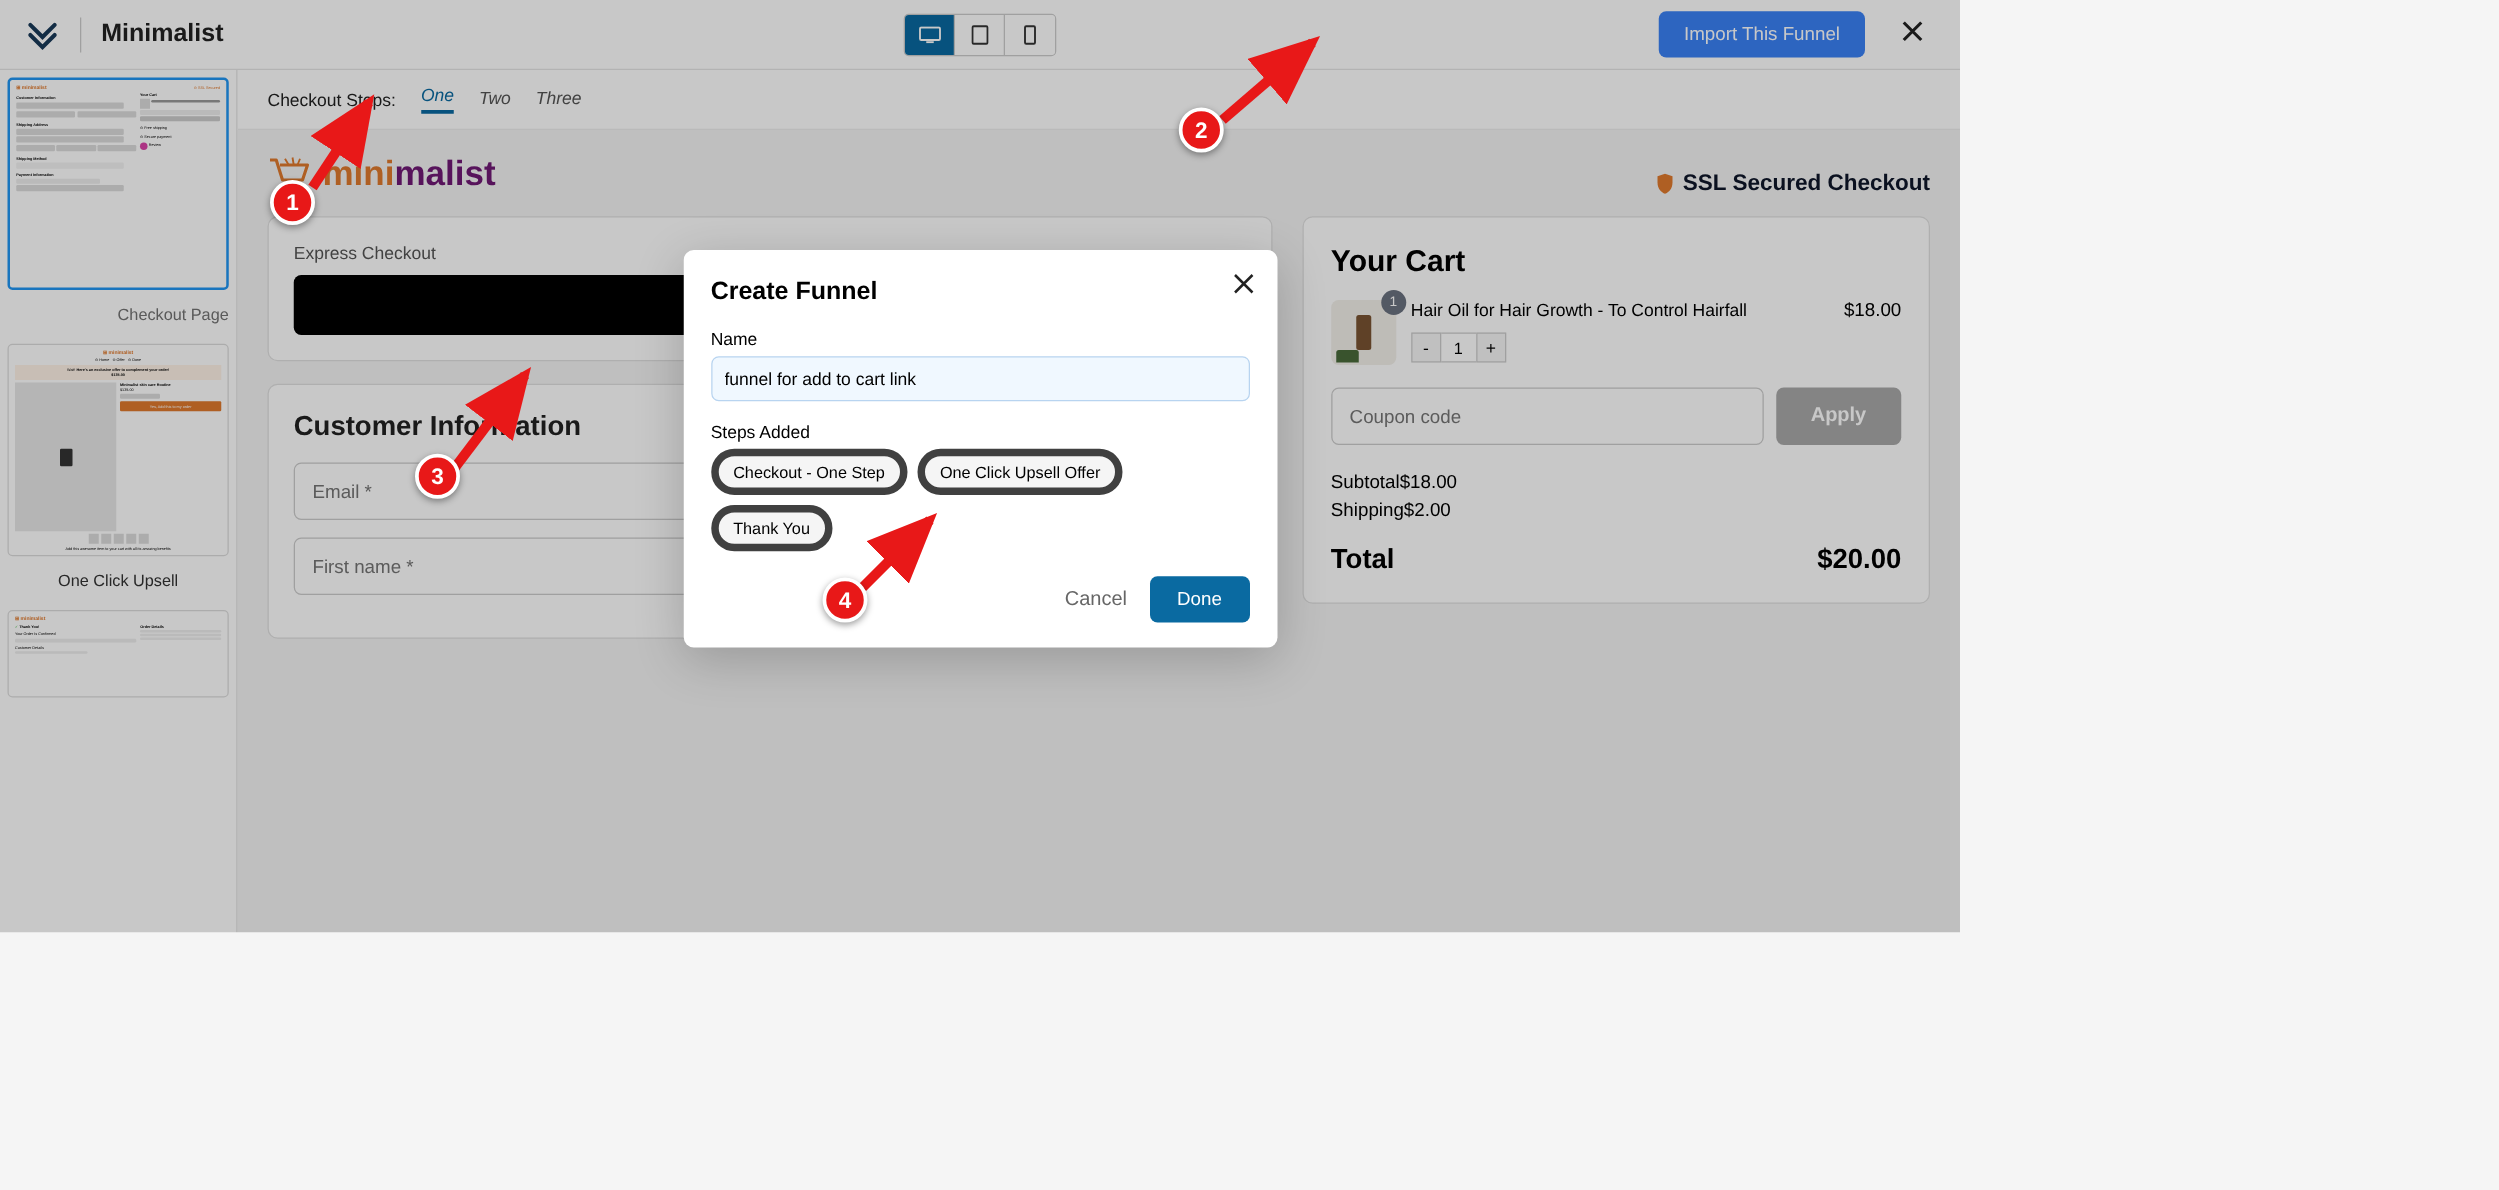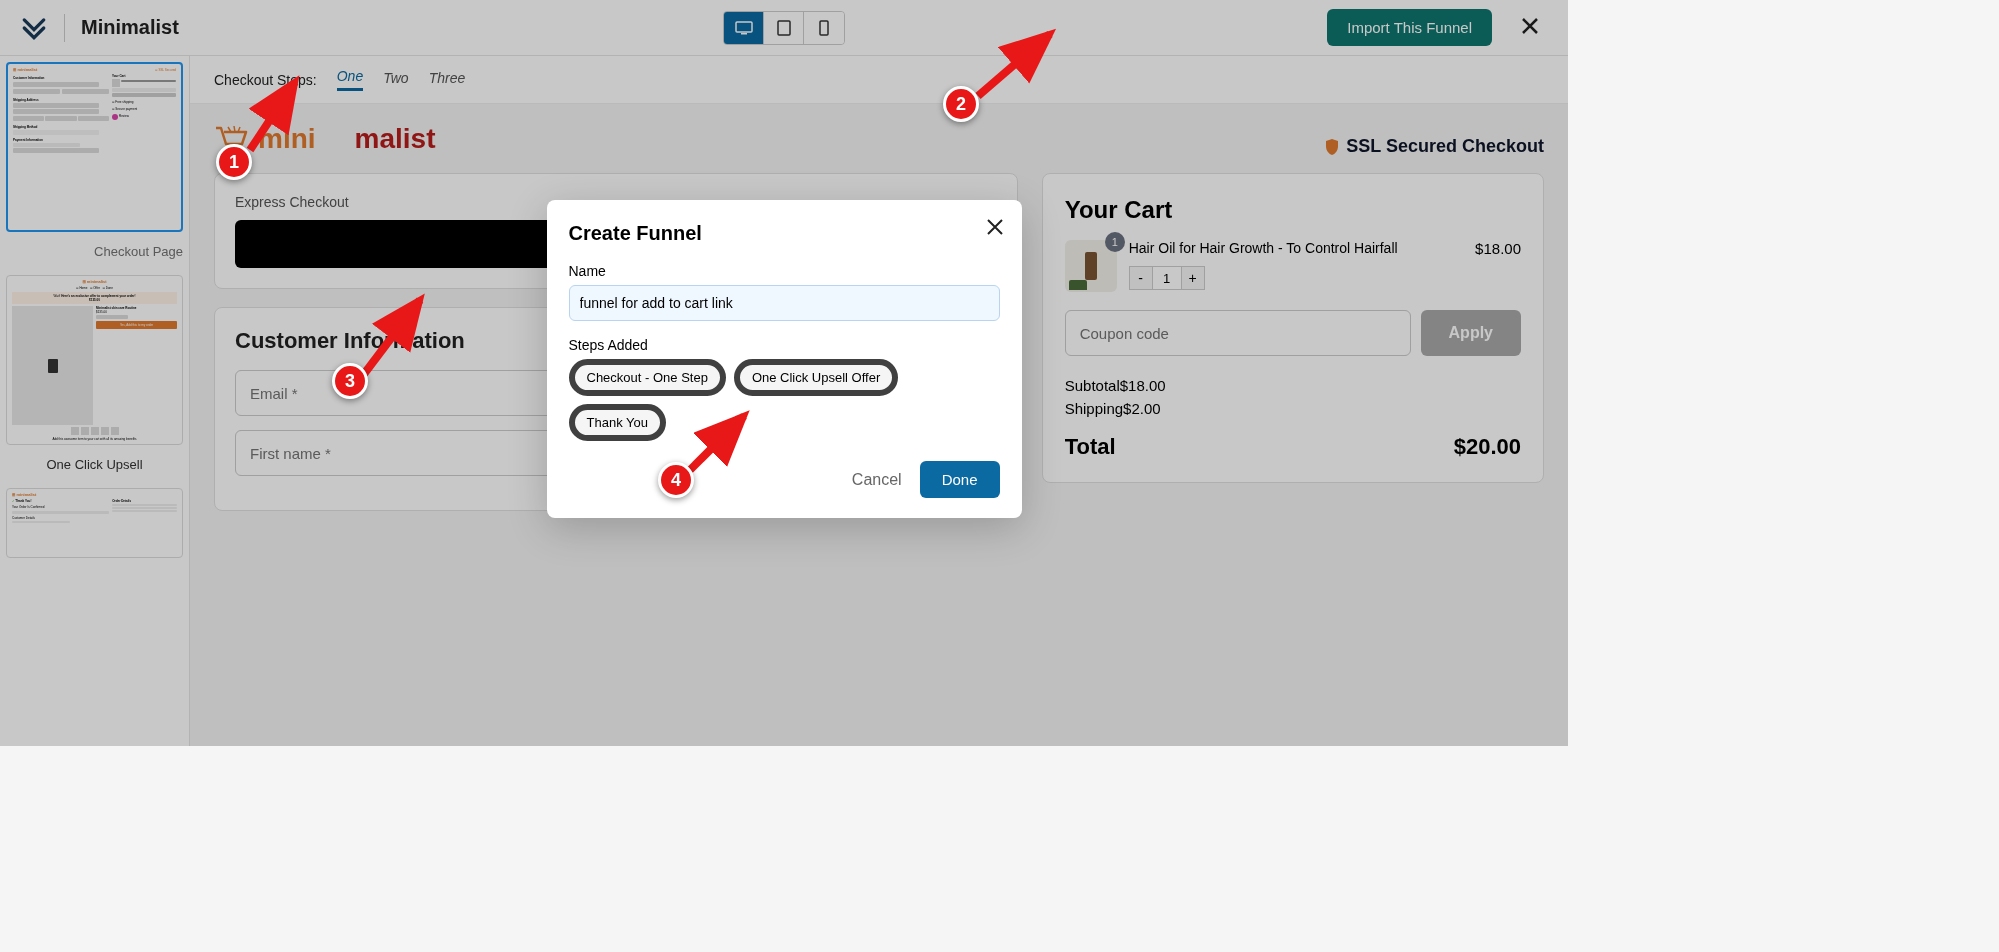--- a/index.html
+++ b/index.html
@@ -11,21 +11,21 @@
   .topbar { height: 56px; background: #fff; border-bottom: 1px solid #e5e5e5; display: flex; align-items: center; padding: 0 20px; position: relative; }
   .logo-block { display: flex; align-items: center; gap: 16px; }
   .logo-icon { width: 28px; height: 28px; display:flex; align-items:center; justify-content:center; }
   .logo-divider { width: 1px; height: 28px; background: #ccc; }
   .logo-text { font-size: 20px; font-weight: 600; color: #222; }
   .device-switch { position: absolute; left: 50%; transform: translateX(-50%); display: flex; border: 1px solid #ccc; border-radius: 4px; overflow: hidden; }
   .device-btn { width: 40px; height: 32px; display:flex; align-items:center; justify-content:center; background:#fff; border-right:1px solid #ccc; cursor:pointer; }
   .device-btn:last-child { border-right:none; }
   .device-btn.active { background:#0a6aa1; color:#fff; }
   .topbar-right { margin-left:auto; display:flex; align-items:center; gap:20px; }
-  .import-btn { background:#0f766e; color:#fff; border:none; padding:10px 20px; border-radius:6px; font-size:15px; font-weight:500; cursor:pointer; }
+  .import-btn { background:#3b82f6; color:#fff; border:none; padding:10px 20px; border-radius:6px; font-size:15px; font-weight:500; cursor:pointer; }
   .close-btn { font-size:24px; color:#222; cursor:pointer; padding:4px 8px;}
 
   
   .main { display:flex; height: calc(100% - 56px); }
 
   
   .sidebar { width: 190px; background:#fff; padding: 6px; overflow-y:auto; border-right:1px solid #e5e5e5; }
   .sidebar::-webkit-scrollbar { width:6px; }
   .sidebar::-webkit-scrollbar-thumb { background:#999; border-radius:3px; }
   .thumb { border:1px solid #ddd; border-radius:4px; background:#fff; height:170px; margin-bottom:4px; display:flex; flex-direction:column; padding:3px 5px; font-size:3.5px; overflow:hidden;}
@@ -40,21 +40,21 @@
   .content { flex:1; overflow-y:auto; position:relative; }
   .steps-bar { display:flex; align-items:center; gap:20px; padding:12px 24px; border-bottom:1px solid #eee; background:#fff;}
   .steps-label { font-size:14px; color:#222; font-weight:500; }
   .step-tab { font-size:14px; color:#555; cursor:pointer; padding-bottom:4px;font-style:italic; }
   .step-tab.active { color:#0a6aa1; border-bottom:3px solid #0a6aa1; font-weight:500; }
 
   .brand-row { display:flex; align-items:center; justify-content:space-between; padding:16px 24px; }
   .brand-logo { display:flex; align-items:center; gap:8px; }
   .brand-text { font-size:28px; font-weight:700; }
   .brand-mini { color:#e07a2e; }
-  .brand-malist { color:#b91c1c;margin-left:39px; }
+  .brand-malist { color:#701a75; }
   .ssl-badge { color:#0f172a; font-size:18px; font-weight:600; display:flex; align-items:center; gap:6px;margin-top:16px; }
 
   .checkout-body { display:flex; gap:24px; padding:0 24px 30px; }
   .left-col { flex:1.6; }
   .right-col { flex:1; }
 
   .section-card { border:1px solid #e0e0e0; border-radius:8px; padding:20px; margin-bottom:18px; background:#fff;}
   .section-title { font-size:22px; font-weight:700; color:#222; margin-bottom:16px; }
   .express-label { text-align:left; font-size:14px; color:#555; margin-bottom:10px; }
   .buy-google { background:#000; color:#fff; display:flex; align-items:center; justify-content:center; gap:6px; height:48px; border-radius:6px; font-size:17px; }

